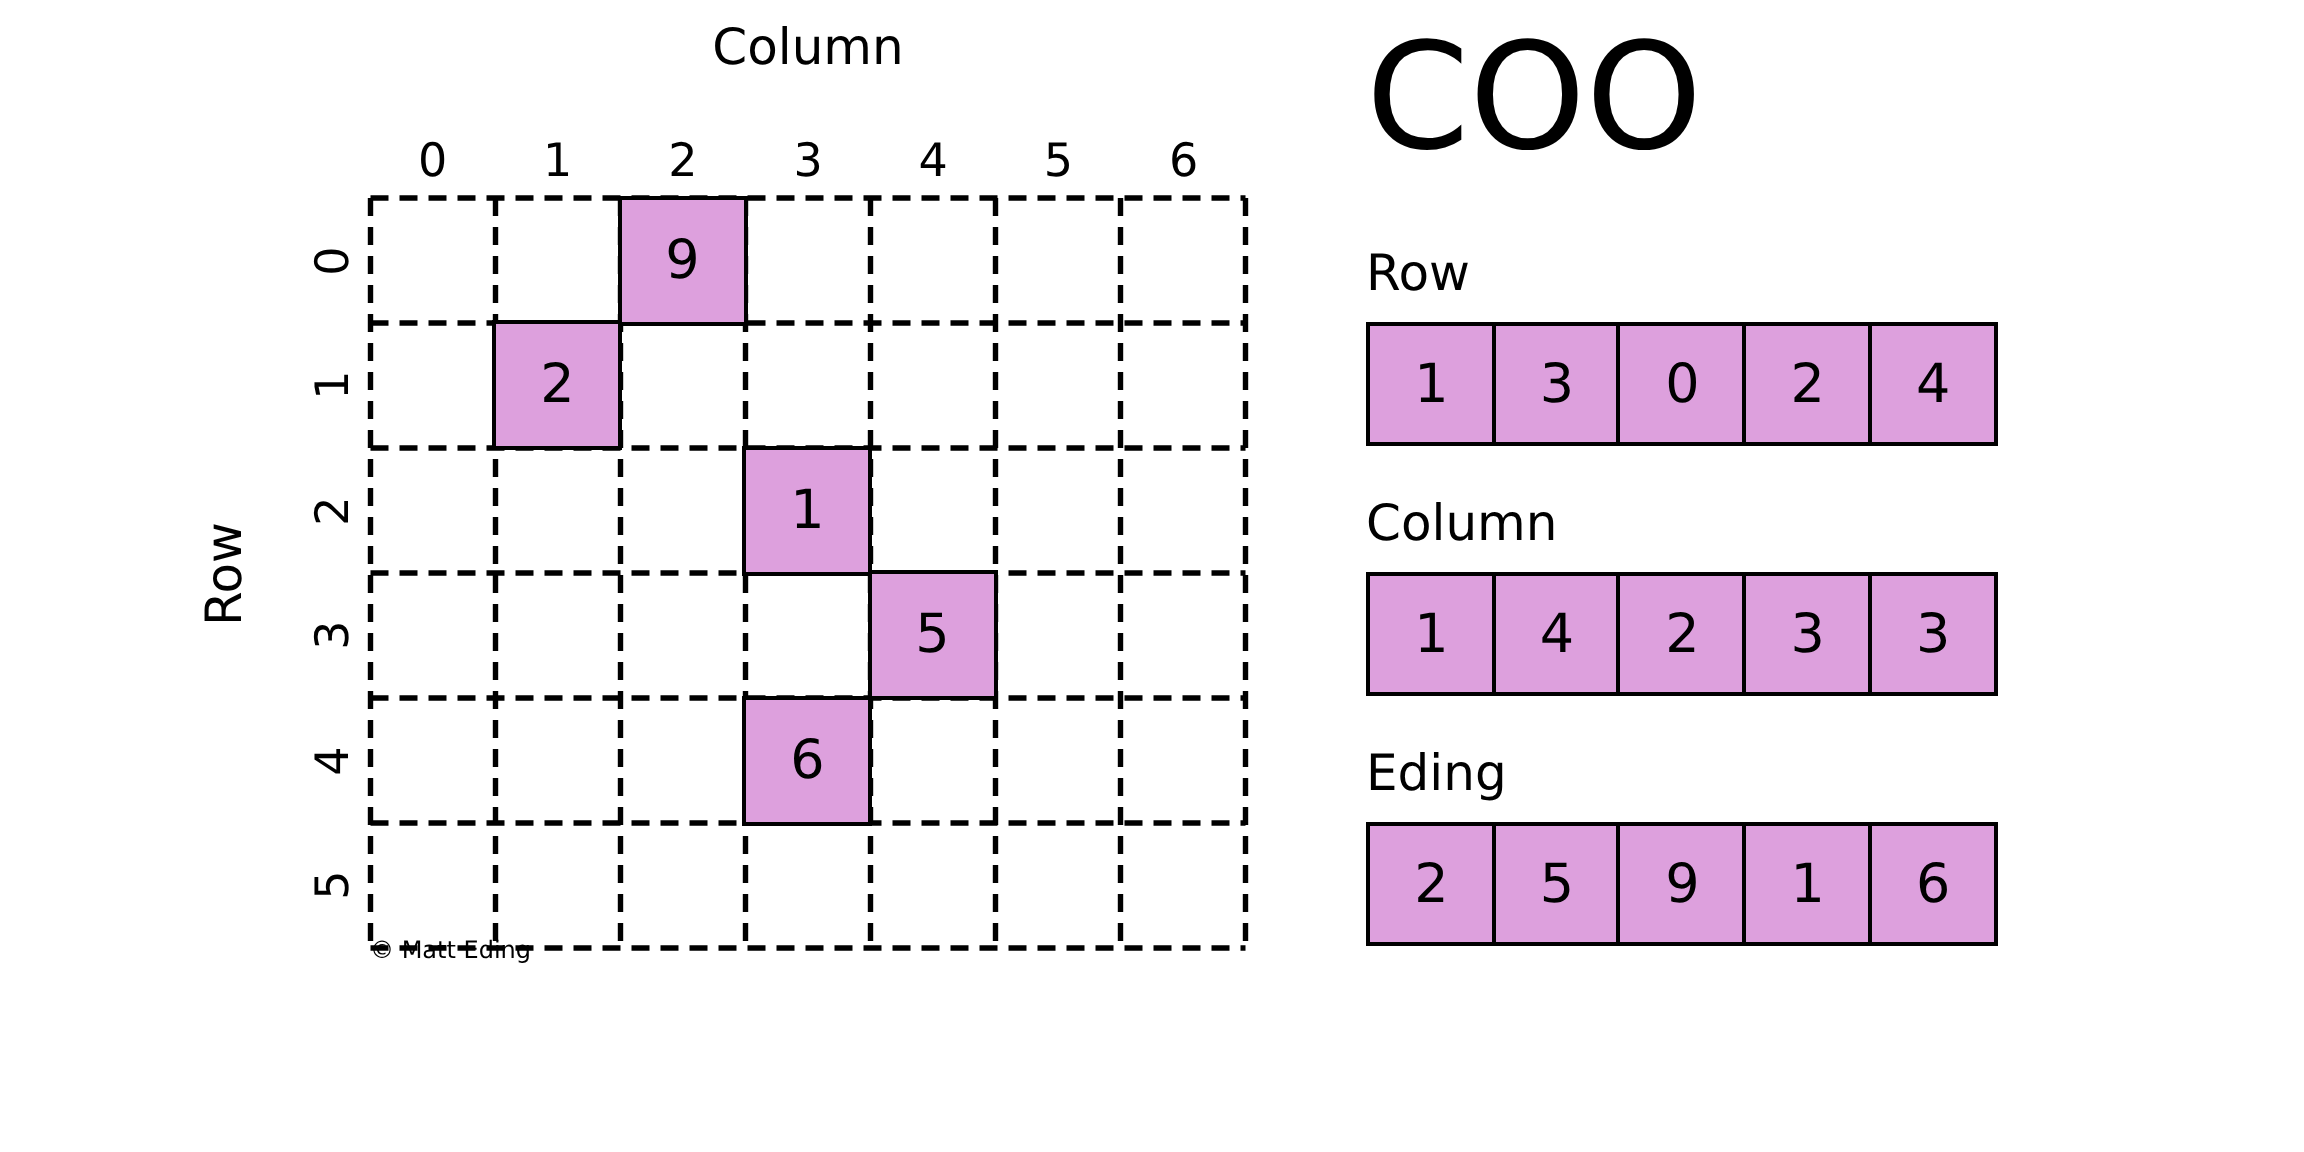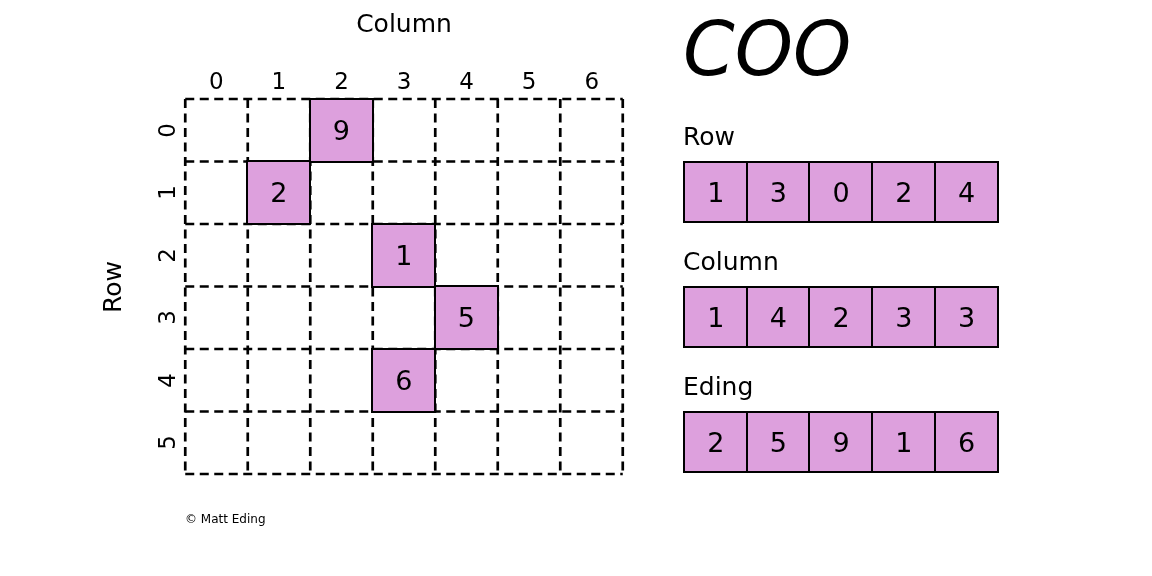--- a/index.html
+++ b/index.html
@@ -15,24 +15,24 @@
   .row-label{flex:1;display:flex;align-items:center;justify-content:center;}
   .row-label span{display:block;transform:rotate(-90deg);font-size:23px;line-height:23px;}
   .ylabel{left:112px;top:287px;transform:translate(-50%,-50%) rotate(-90deg);font-size:25px;white-space:nowrap;}
   .grid-lines{left:185px;top:99px;overflow:visible;}
   .grid-lines line{stroke:var(--line,#000);stroke-width:2.7;stroke-dasharray:9 5.5;}
   .filled-cells{left:185px;top:99px;width:438px;height:375px;}
   .filled-cell{position:absolute;left:calc(var(--col)*62.5px - 1.35px);top:calc(var(--row)*62.5px - 1.35px);
                width:65.2px;height:65.2px;box-sizing:border-box;border:2.7px solid var(--line,#000);
                background:var(--fill,#DDA0DD);display:flex;align-items:center;justify-content:center;}
   .cell-value{font-size:27px;}
-  .credit{left:185px;top:512px;font-size:12px;}
+  .credit{left:185px;top:468px;font-size:12px;}
 
   
-  .coo-title{left:683px;top:12px;font-size:74px;line-height:1;letter-spacing:0px;font-style:italic;}
+  .coo-title{left:683px;top:12px;font-size:74px;line-height:1;letter-spacing:0px;}
   .array-section{left:683px;width:320px;}
   .sec-row{top:124px;} .sec-col{top:249px;} .sec-data{top:374px;}
   .array-label{font-size:25px;line-height:26px;}
   .array-cells{margin-top:11px;display:flex;height:62px;}
   .array-cell{width:65.5px;height:62px;box-sizing:border-box;border:2.8px solid var(--line,#000);
               background:var(--fill,#DDA0DD);display:flex;align-items:center;justify-content:center;}
   .array-cell:not(:first-child){margin-left:-2.8px;}
   .array-cell span{font-size:27px;}
 </style>
 </head>

